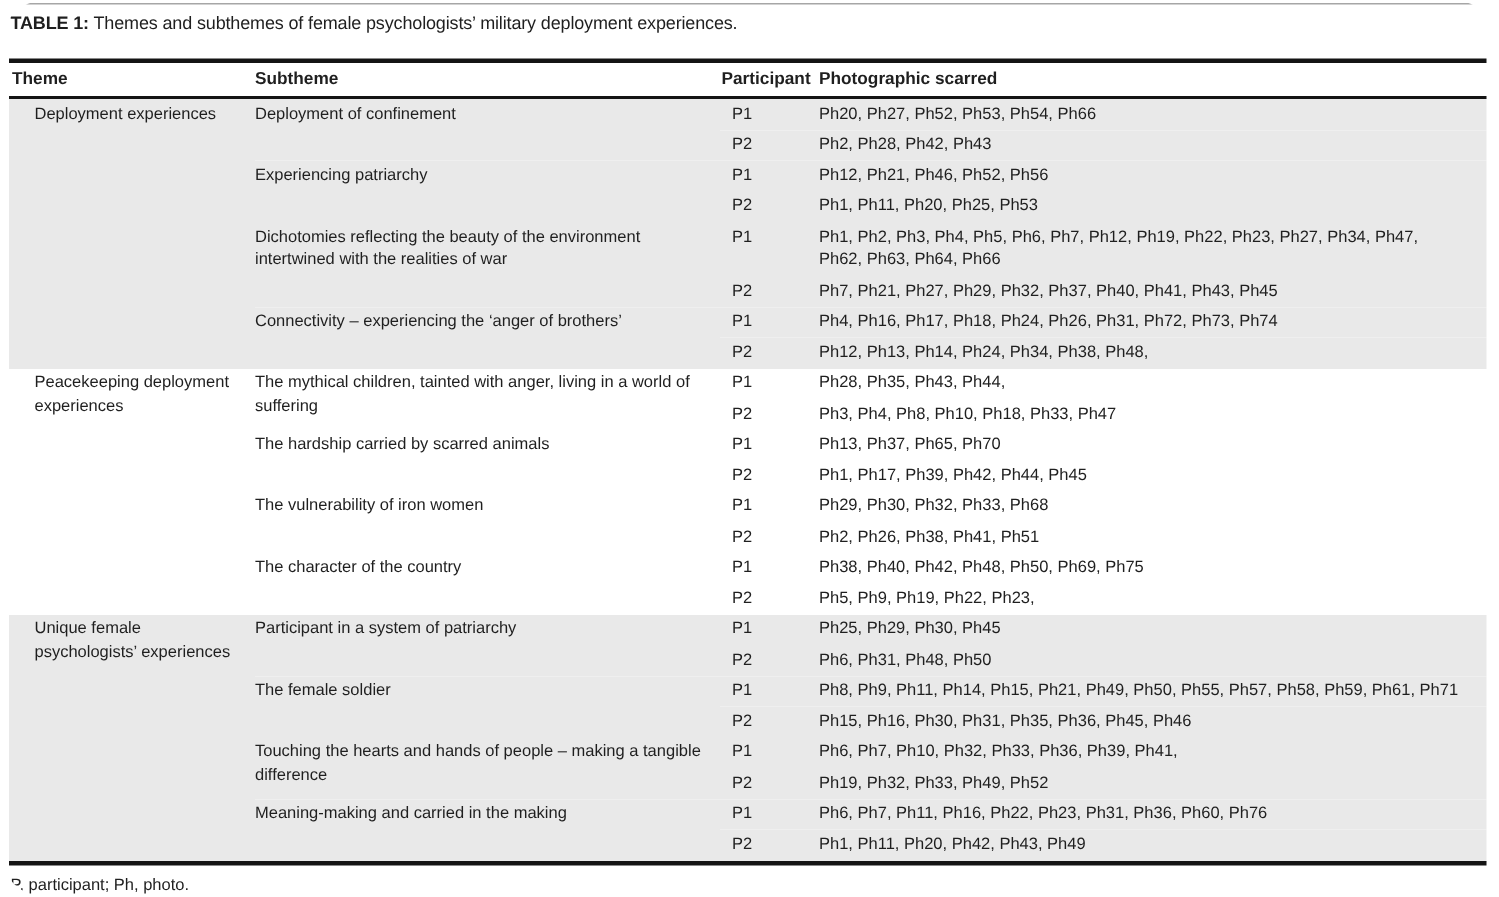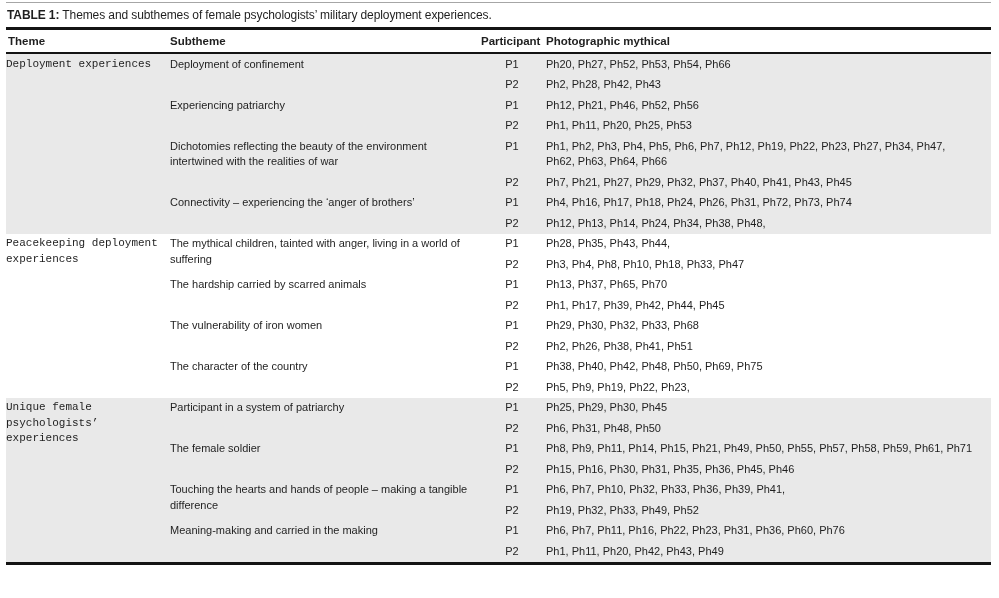--- a/index.html
+++ b/index.html
@@ -5,40 +5,42 @@
   * { box-sizing: border-box; margin: 0; padding: 0; }
   html, body { background: #ffffff; }
   body { font-family: "Liberation Sans", sans-serif; color: #1f1f1f; }
   .page {
     position: relative;
     width: 999px;
     height: 598px;
     background: #ffffff;
     padding: 2px 8px 0 6px;
     overflow: hidden;
+    border-radius: 31px;
   }
   .top-rule {
     border-top: 1px solid #a6a6a6;
     width: 100%;
     height: 0;
   }
   .table-title {
     font-size: 12px;
     line-height: 15px;
     padding: 5px 0 4px 1px;
     letter-spacing: -0.1px;
   }
   .table-title .title-label { font-weight: bold; }
   table.themes-table {
     width: 100%;
     border-collapse: collapse;
     table-layout: fixed;
     border-top: 3px solid #141414;
     border-bottom: 3px solid #141414;
     font-size: 11px;
+    margin-top: 12px;
   }
   col.col-theme { width: 164px; }
   col.col-subtheme { width: 310px; }
   col.col-participant { width: 66px; }
   col.col-stimuli { width: auto; }
   thead th {
     text-align: left;
     font-weight: bold;
     font-size: 11.5px;
     line-height: 15px;
@@ -48,22 +50,22 @@
     white-space: nowrap;
   }
   thead th.h-theme { padding-left: 2px; }
   thead th.h-participant { padding-left: 1px; }
   tbody td {
     vertical-align: top;
     line-height: 15.5px;
     padding: 2.5px 10px 2.5px 0;
   }
   tbody tr.shaded { background: #e9e9e9; }
-  td.theme-cell { padding-left: 0; padding-right: 8px; font-family: Liberation Mono, monospace; }
-  td.participant-cell { padding-left: 8px; white-space: nowrap; text-align: center; }
+  td.theme-cell { padding-left: 17px; padding-right: 8px; }
+  td.participant-cell { padding-left: 8px; white-space: nowrap; }
   td.stimuli-cell { padding-right: 14px; }
   .footnote {
     font-size: 11px;
     line-height: 14px;
     padding: 6px 0 0 1px;
   }
 </style>
 </head>
 <body>
 
@@ -79,21 +81,21 @@
       <col class="col-theme">
       <col class="col-subtheme">
       <col class="col-participant">
       <col class="col-stimuli">
     </colgroup>
     <thead>
       <tr>
         <th class="h-theme">Theme</th>
         <th class="h-subtheme">Subtheme</th>
         <th class="h-participant">Participant</th>
-        <th class="h-stimuli">Photographic mythical</th>
+        <th class="h-stimuli">Photographic scarred</th>
       </tr>
     </thead>
     <tbody id="table-body">
         <tr class="shaded">
           <td class="theme-cell" rowspan="8">Deployment experiences</td>
           <td class="subtheme-cell" rowspan="2">Deployment of confinement</td>
           <td class="participant-cell">P1</td>
           <td class="stimuli-cell">Ph20, Ph27, Ph52, Ph53, Ph54, Ph66</td>
         </tr>
         <tr class="shaded">
@@ -197,13 +199,14 @@
           <td class="participant-cell">P1</td>
           <td class="stimuli-cell">Ph6, Ph7, Ph11, Ph16, Ph22, Ph23, Ph31, Ph36, Ph60, Ph76</td>
         </tr>
         <tr class="shaded">
           <td class="participant-cell">P2</td>
           <td class="stimuli-cell">Ph1, Ph11, Ph20, Ph42, Ph43, Ph49</td>
         </tr>
       </tbody>
   </table>
 
+  <div class="footnote">P, participant; Ph, photo.</div>
 </div>
 
 </body></html>

